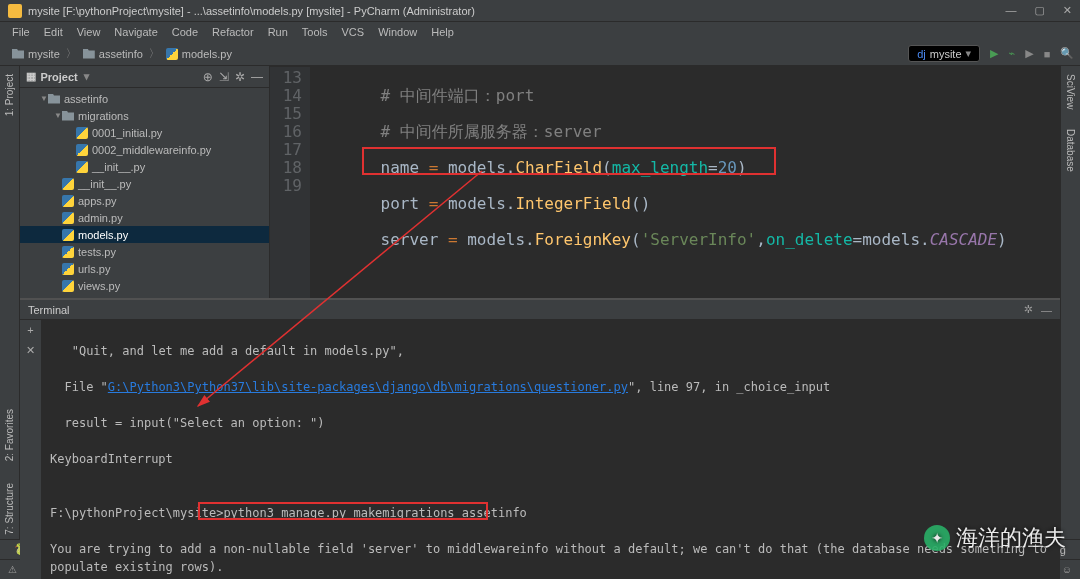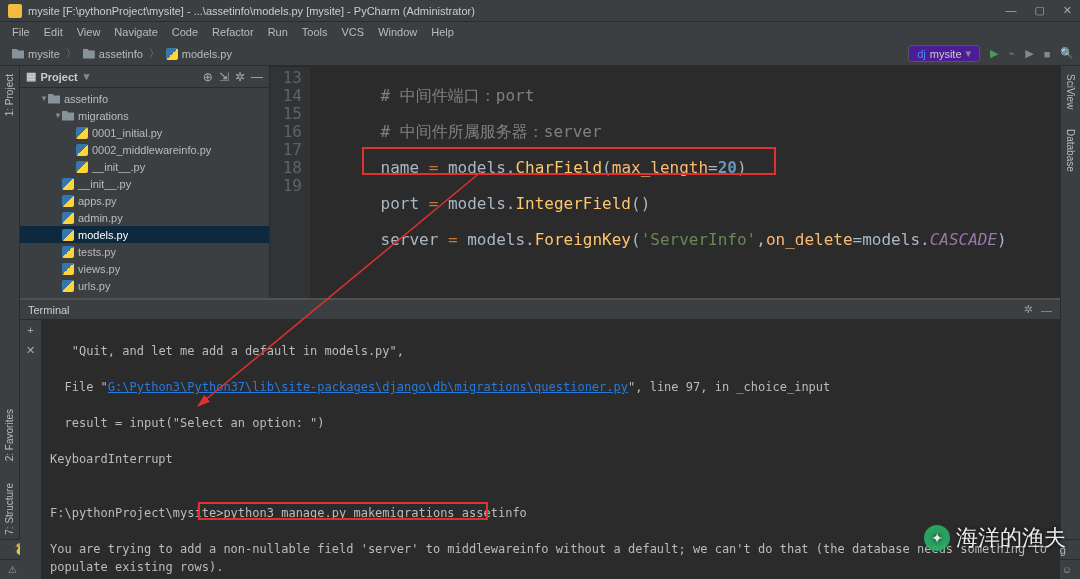--- a/index.html
+++ b/index.html
@@ -11,21 +11,21 @@
   .winbtns { display: flex; gap: 18px; }
   .winbtns span { color: #aaa; cursor: default; }
   .menubar { height: 20px; display: flex; align-items: center; padding: 0 6px; gap: 2px; background: #3c3f41; color: #bbb; }
   .menubar span { padding: 2px 6px; cursor: default; }
   .navbar { height: 24px; display: flex; align-items: center; padding: 0 6px; background: #3c3f41; border-bottom: 1px solid #2b2b2b; }
   .crumb { display: flex; align-items: center; gap: 4px; padding: 0 6px; color: #bbb; }
   .crumb .sep { color: #888; margin: 0 2px; }
   .folder-icon { width: 12px; height: 10px; background: #87939a; clip-path: polygon(0 0, 40% 0, 50% 20%, 100% 20%, 100% 100%, 0 100%); display: inline-block; }
   .py-icon { width: 12px; height: 12px; background: linear-gradient(135deg,#3776ab 50%,#ffd43b 50%); border-radius: 2px; display: inline-block; }
   .right-toolbar { margin-left: auto; display: flex; align-items: center; gap: 10px; }
-  .right-toolbar .run-cfg { background: #4c1d95; border: 1px solid #555; padding: 1px 8px; border-radius: 3px; color: #ccc; display:flex; align-items:center; gap:4px; }
+  .right-toolbar .run-cfg { background: #000000; border: 1px solid #555; padding: 1px 8px; border-radius: 3px; color: #ccc; display:flex; align-items:center; gap:4px; }
   .play { color: #499c54; }
   .bug { color: #499c54; }
   .stop { color: #888; }
   .square { color: #888; }
   .search { color: #aaa; }
   .body { flex: 1; display: flex; min-height: 0; }
   .left-gutter { width: 20px; background: #3c3f41; border-right: 1px solid #2b2b2b; display: flex; flex-direction: column; align-items: center; padding-top: 4px; gap: 14px; }
   .left-gutter .vtab { writing-mode: vertical-rl; transform: rotate(180deg); font-size: 10px; color: #bbb; padding: 4px 1px; }
   .right-gutter { width: 20px; background: #3c3f41; border-left: 1px solid #2b2b2b; display:flex; flex-direction:column; align-items:center; padding-top:4px; gap:12px; }
   .right-gutter .vtab { writing-mode: vertical-rl; font-size: 10px; color: #bbb; padding: 4px 1px; }
@@ -38,22 +38,22 @@
   .tree { flex: 1; overflow: hidden; padding: 2px 0; }
   .tree-item { display: flex; align-items: center; height: 17px; padding-left: 6px; color: #bbb; cursor: default; }
   .tree-item.sel { background: #0d293e; color: #fff; }
   .tri { width: 8px; text-align: center; color: #888; font-size: 8px; }
   .ind { display:inline-block; }
   .editor { flex: 1; display: flex; flex-direction: column; background: #2b2b2b; min-width: 0; }
   .tabs { height: 22px; display: flex; align-items: flex-end; background: #3c3f41; border-bottom: 1px solid #2b2b2b; overflow:hidden; }
   .code { flex: 1; display: flex; font-family: Consolas, monospace; font-size: 16px; position: relative; }
   .gutter { width: 40px; background: #313335; text-align: right; padding: 2px 8px 2px 2px; color: #606366; line-height: 18px; }
   .lines { flex: 1; padding: 2px 4px; line-height: 18px; white-space: pre; color: #a9b7c6; position:relative;margin-left:28px; }
-  .kw { color: #cc7832; } .fn { color: #ffc66d; } .str { color: #6a8759; } .num { color: #6897bb; font-weight: bold; }
-  .param { color: #fdba74; } .cmt { color: #808080; } .type { color: #a9b7c6; } .prop { color: #9876aa; font-style:italic; }
+  .kw { color: #cc7832; } .fn { color: #ffc66d; } .str { color: #6a8759; } .num { color: #6897bb; }
+  .param { color: #14b8a6; } .cmt { color: #808080; } .type { color: #a9b7c6; } .prop { color: #9876aa; font-style:italic; }
   .redbox { position:absolute; border: 2px solid #e03131; }
   .breadcrumb-bottom { height: 18px; background: #3c3f41; border-top: 1px solid #2b2b2b; padding: 2px 8px; color: #999; font-size: 10px; }
   .terminal-panel { flex: 1; display: flex; flex-direction: column; background: #2b2b2b; border-top: 2px solid #515151; position:relative; }
   .term-header { height: 20px; background: #3c3f41; display: flex; align-items: center; padding: 0 8px; border-bottom: 1px solid #2b2b2b; }
   .term-header .title { flex: 1; color: #ccc; }
   .term-header .tool { color: #999; margin-left: 8px; }
   .term-left { width: 22px; background: #3c3f41; border-right: 1px solid #2b2b2b; display:flex; flex-direction:column; align-items:center; padding-top:4px; gap:8px; color:#aaa; }
   .term-body { flex: 1; display: flex; min-height:0; }
   .term-out { flex: 1; padding: 4px 8px; font-family: "NSimSun", Consolas, monospace; font-size: 12px; line-height: 18px; color: #bbb; white-space: pre-wrap; overflow:hidden; }
   .term-out .link { color: #287bde; text-decoration: underline; }
@@ -200,27 +200,27 @@
               <div class="tree-item">
                 <span class="ind" style="width: 28px;"></span>
                 <span class="tri"></span>
                 <span class="py-icon" style="margin-right: 4px;"></span>
                 <span>tests.py</span>
               </div>
               <div class="tree-item">
                 <span class="ind" style="width: 28px;"></span>
                 <span class="tri"></span>
                 <span class="py-icon" style="margin-right: 4px;"></span>
+                <span>urls.py</span>
+              </div>
+              <div class="tree-item">
+                <span class="ind" style="width: 28px;"></span>
+                <span class="tri"></span>
+                <span class="py-icon" style="margin-right: 4px;"></span>
                 <span>views.py</span>
-              </div>
-              <div class="tree-item">
-                <span class="ind" style="width: 28px;"></span>
-                <span class="tri"></span>
-                <span class="py-icon" style="margin-right: 4px;"></span>
-                <span>urls.py</span>
               </div>
               <div class="tree-item">
                 <span class="ind" style="width: 14px;"></span>
                 <span class="folder-icon" style="margin-right: 4px;"></span>
                 <span>mysite</span>
               </div>
             </div>
         </div>
 
         <div class="editor">

